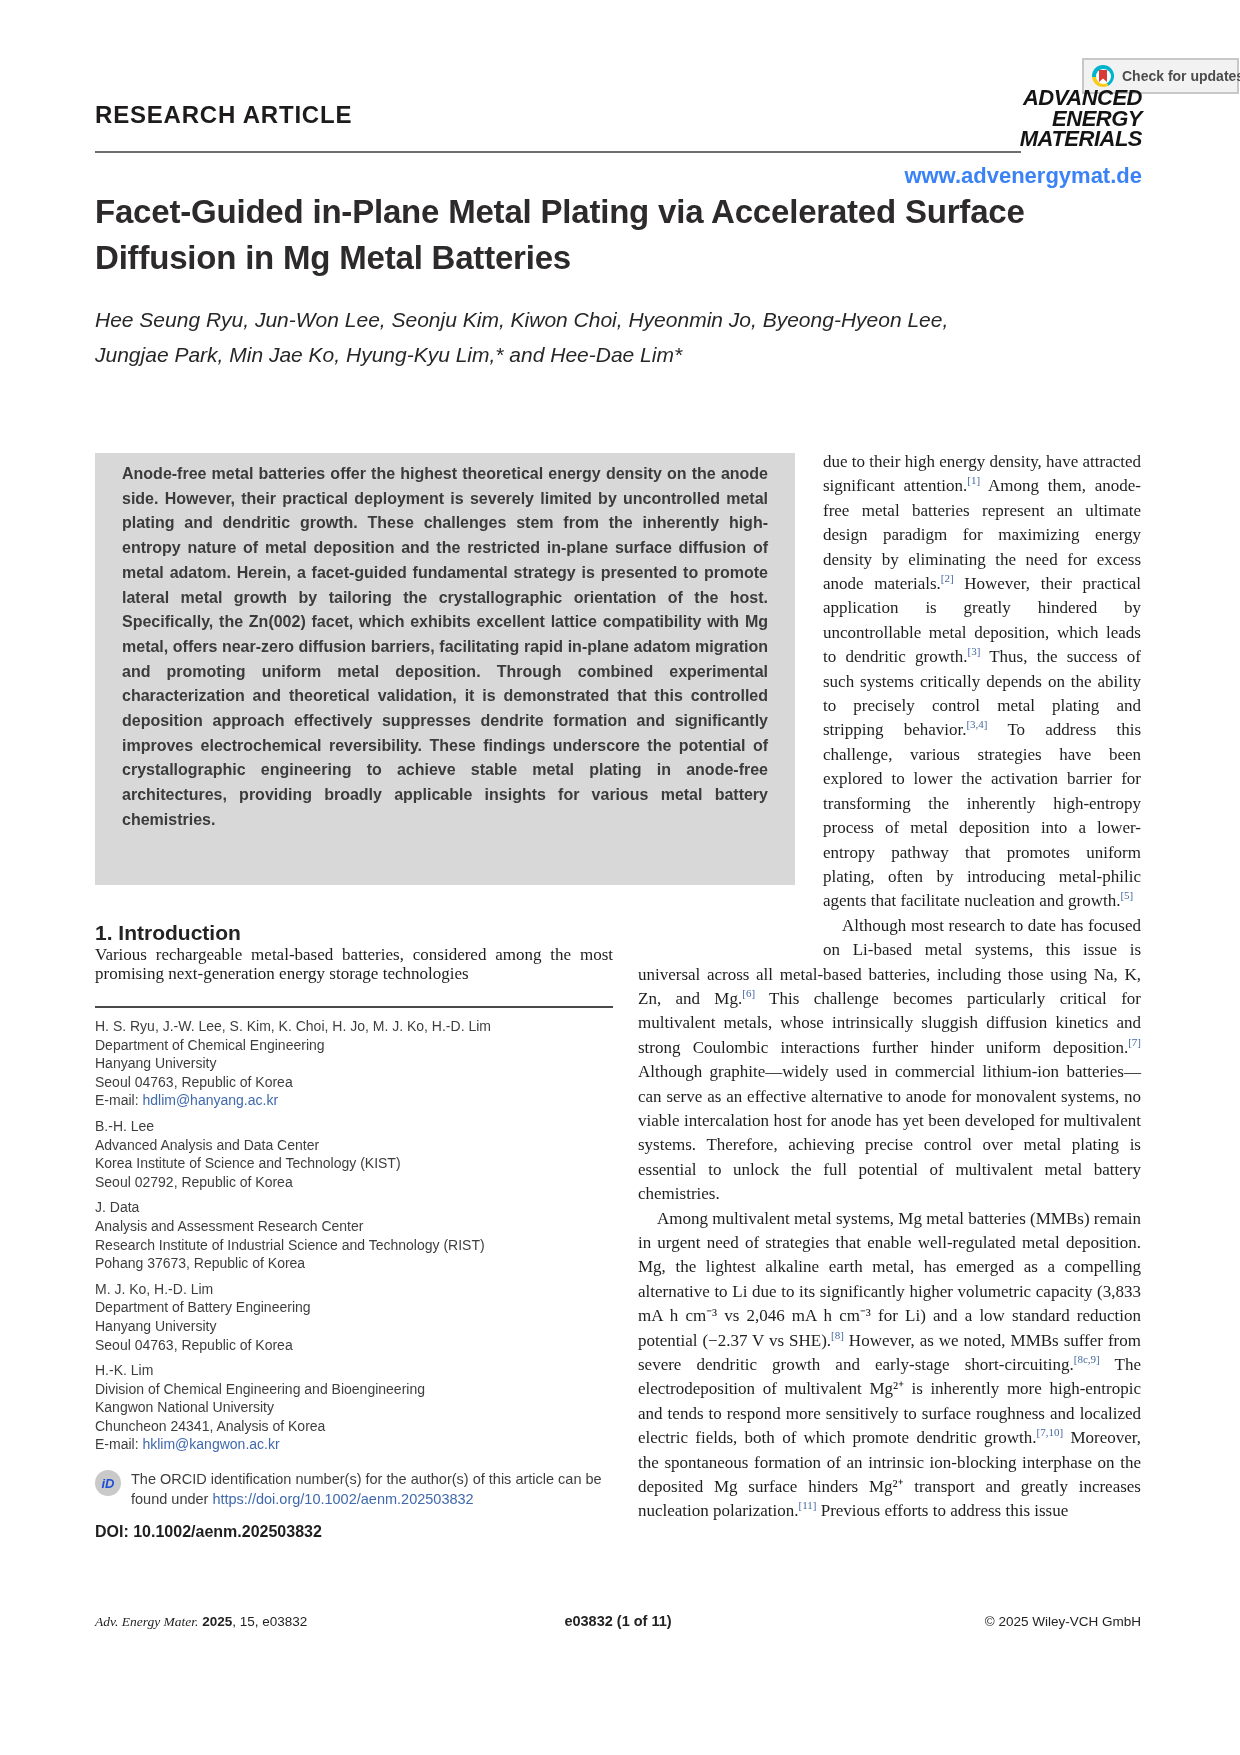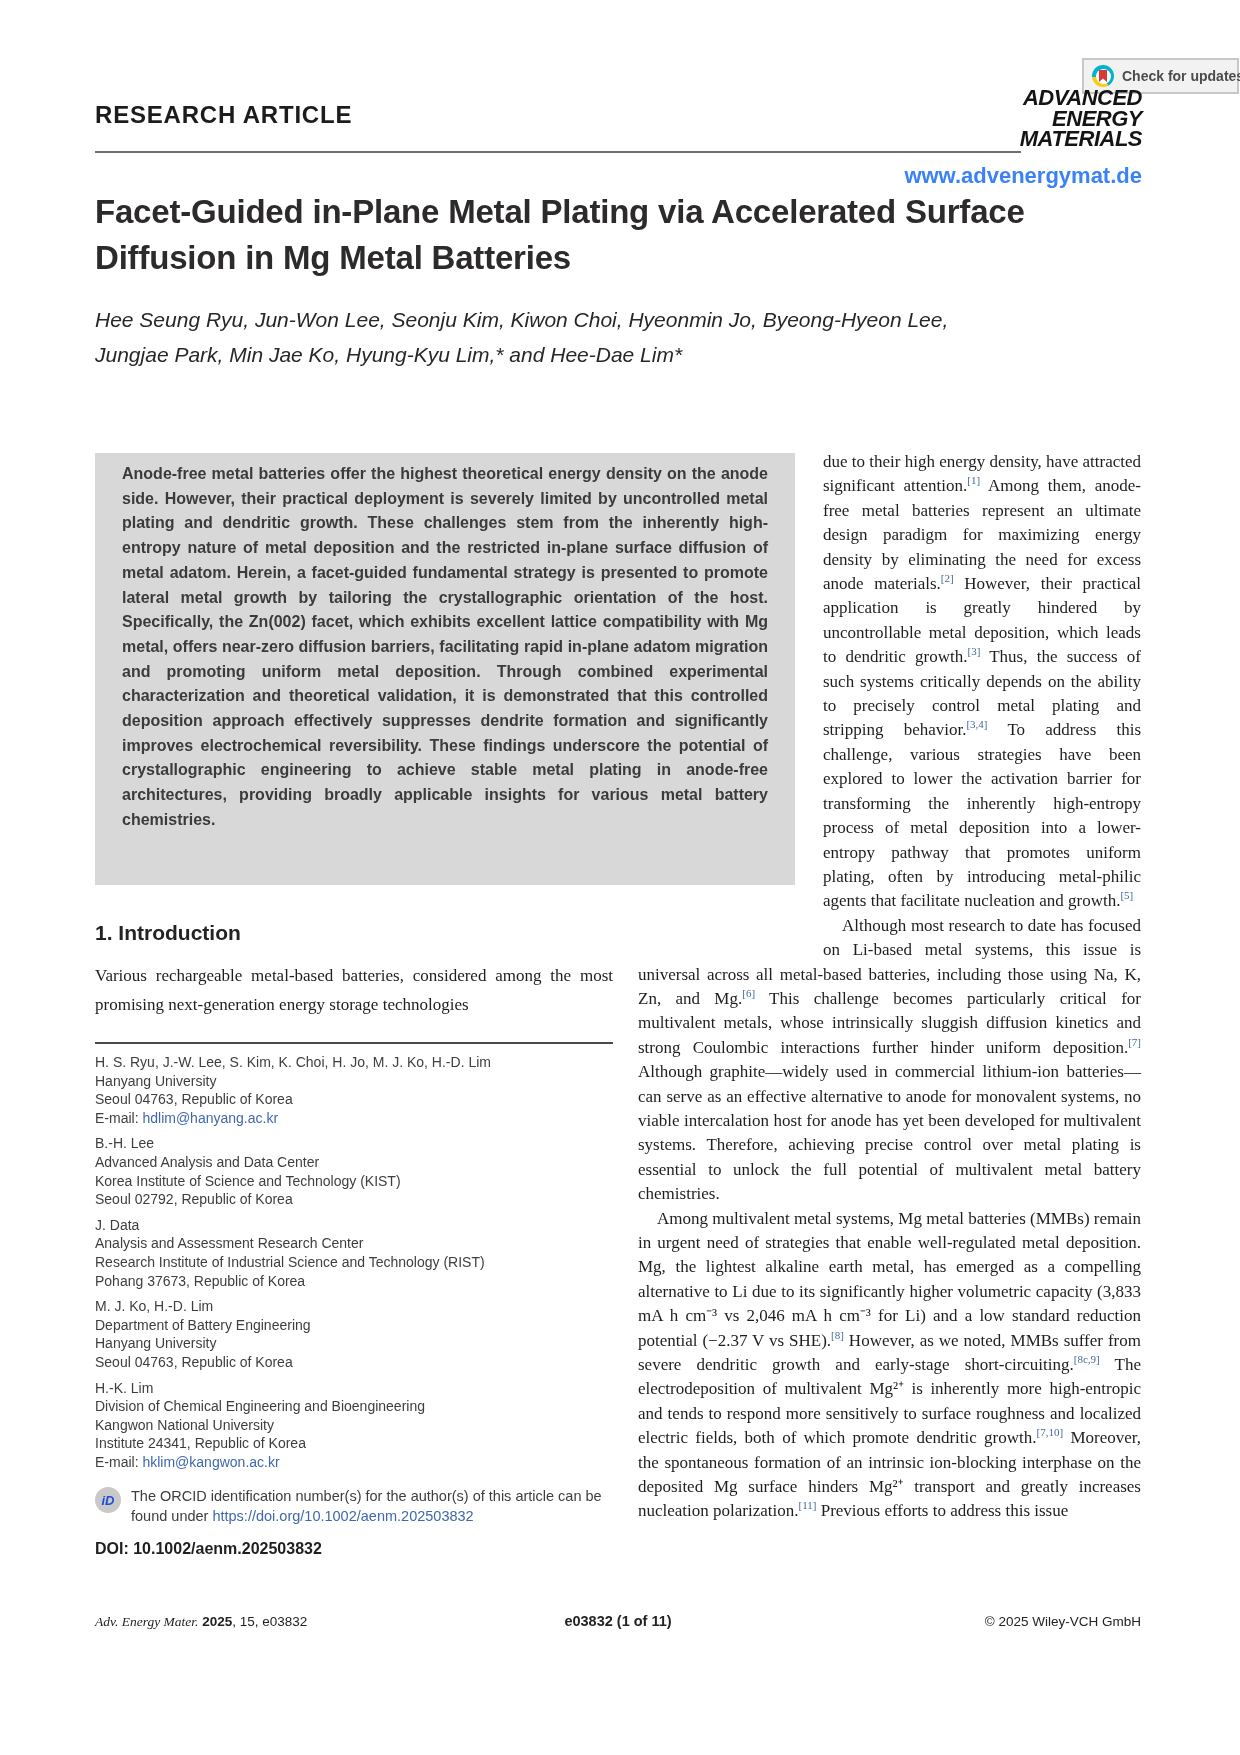--- a/index.html
+++ b/index.html
@@ -68,22 +68,22 @@
   }
   .rcol .spacer { float:left; width:185px; height:500px; }
   .rcol p { margin:0; }
   .rcol p.indent { text-indent:19px; }
   sup.ref { color:#44699f; font-size:11px; line-height:0; }
 
   
   .lcol2 { left:95px; top:921px; width:518px; color:#1e1e1e; }
   .intro-heading { font-size:21px; font-weight:bold; color:#232323; }
   .intro-para {
-    margin-top:16px; font-family:"Liberation Serif", serif; font-size:17px;
-    line-height:29px; text-align:justify;
+    font-family:"Liberation Serif", serif; font-size:17px;
+    line-height:19px; text-align:justify;
   }
   .foot-rule { margin-top:23px; height:2px; background:#4a4a4a; }
 
   .affs { margin-top:9px; font-size:14px; line-height:18.6px; color:#3e3e3e; }
   .aff { margin-top:7px; }
   .aff div { white-space:nowrap; }
   .link { color:#3f69ac; text-decoration:none; cursor:pointer; }
 
   .orcid-row { margin-top:16px; display:flex; gap:10px; align-items:flex-start; }
   .orcid-icon {
@@ -150,20 +150,21 @@
   </div>
 
   <div class="abs lcol2">
     <div class="intro-heading">1. Introduction</div>
     <div class="intro-para">Various rechargeable metal-based batteries, considered among the most promising next-generation energy storage technologies</div>
     <div class="foot-rule"></div>
 
     <div class="affs">
       <div class="aff">
         <div>H. S. Ryu, J.-W. Lee, S. Kim, K. Choi, H. Jo, M. J. Ko, H.-D. Lim</div>
+        <div>Department of Chemical Engineering</div>
         <div>Hanyang University</div>
         <div>Seoul 04763, Republic of Korea</div>
         <div><span>E-mail: </span><a class="link">hdlim@hanyang.ac.kr</a></div>
       </div>
       <div class="aff">
         <div>B.-H. Lee</div>
         <div>Advanced Analysis and Data Center</div>
         <div>Korea Institute of Science and Technology (KIST)</div>
         <div>Seoul 02792, Republic of Korea</div>
       </div>
@@ -176,21 +177,21 @@
       <div class="aff">
         <div>M. J. Ko, H.-D. Lim</div>
         <div>Department of Battery Engineering</div>
         <div>Hanyang University</div>
         <div>Seoul 04763, Republic of Korea</div>
       </div>
       <div class="aff">
         <div>H.-K. Lim</div>
         <div>Division of Chemical Engineering and Bioengineering</div>
         <div>Kangwon National University</div>
-        <div>Institute 24341, Republic of Korea</div>
+        <div>Chuncheon 24341, Analysis of Korea</div>
         <div><span>E-mail: </span><a class="link">hklim@kangwon.ac.kr</a></div>
       </div>
     </div>
 
     <div class="orcid-row">
       <span class="orcid-icon">iD</span>
       <span class="orcid-text"><span>The ORCID identification number(s) for the author(s) of this article can be found under </span><a class="link">https://doi.org/10.1002/aenm.202503832</a></span>
     </div>
 
     <div class="doi">DOI: 10.1002/aenm.202503832</div>

